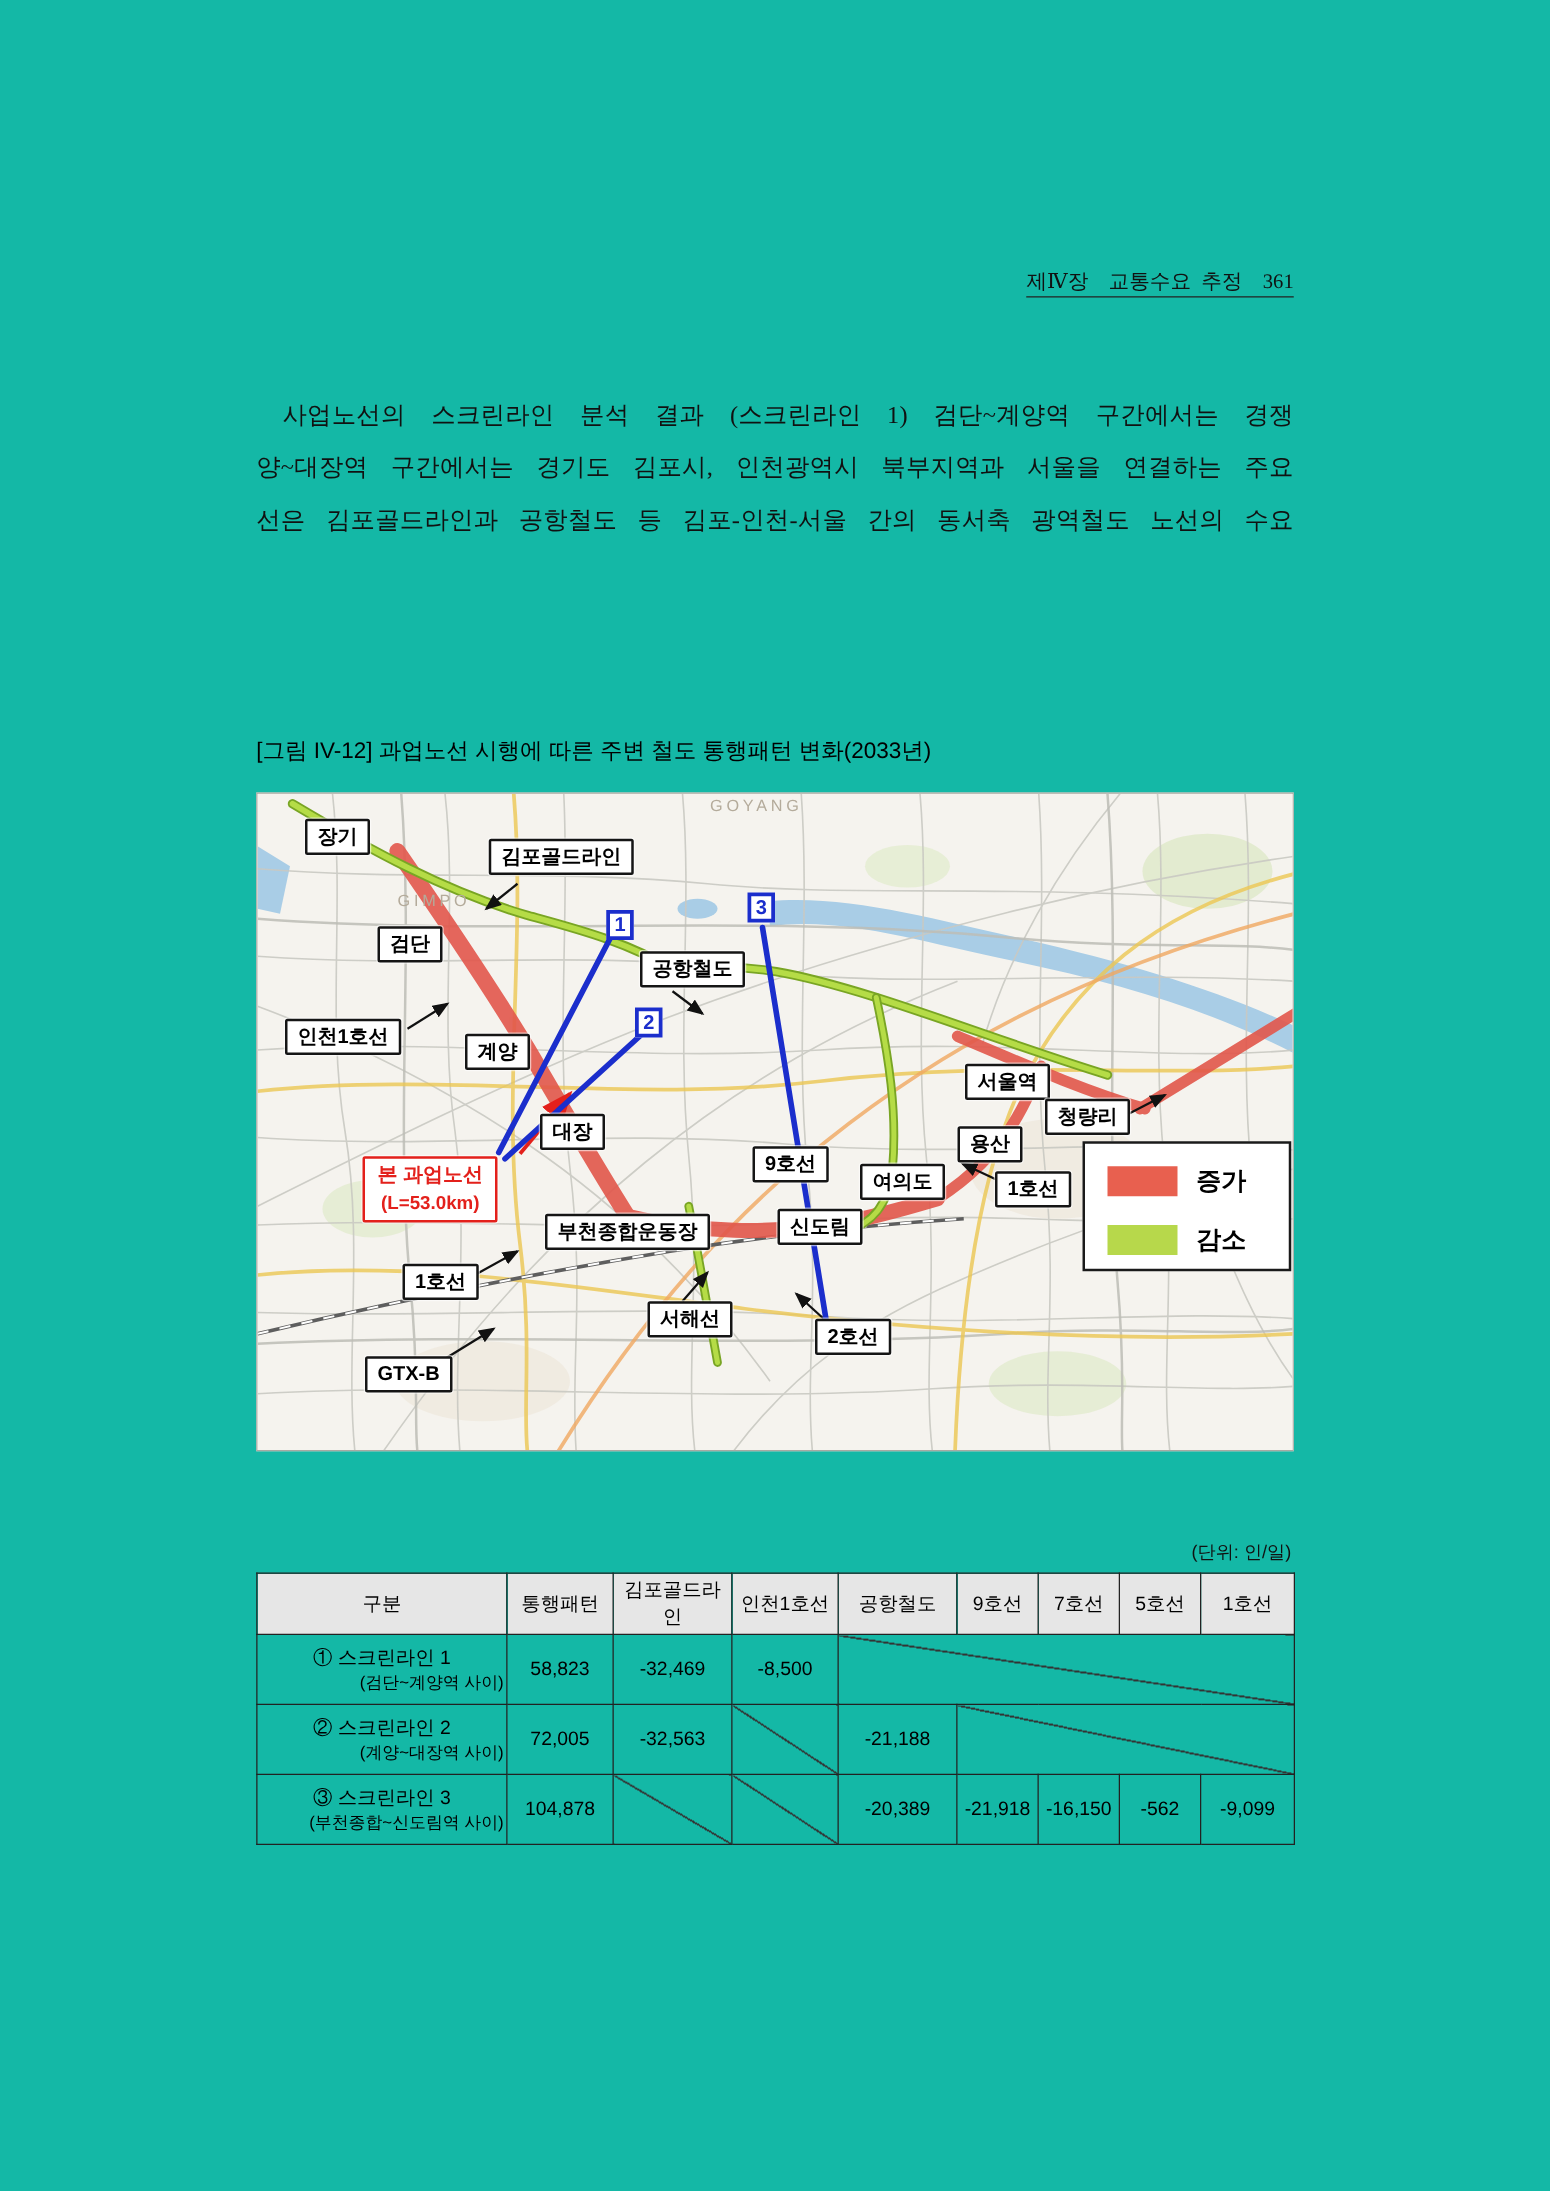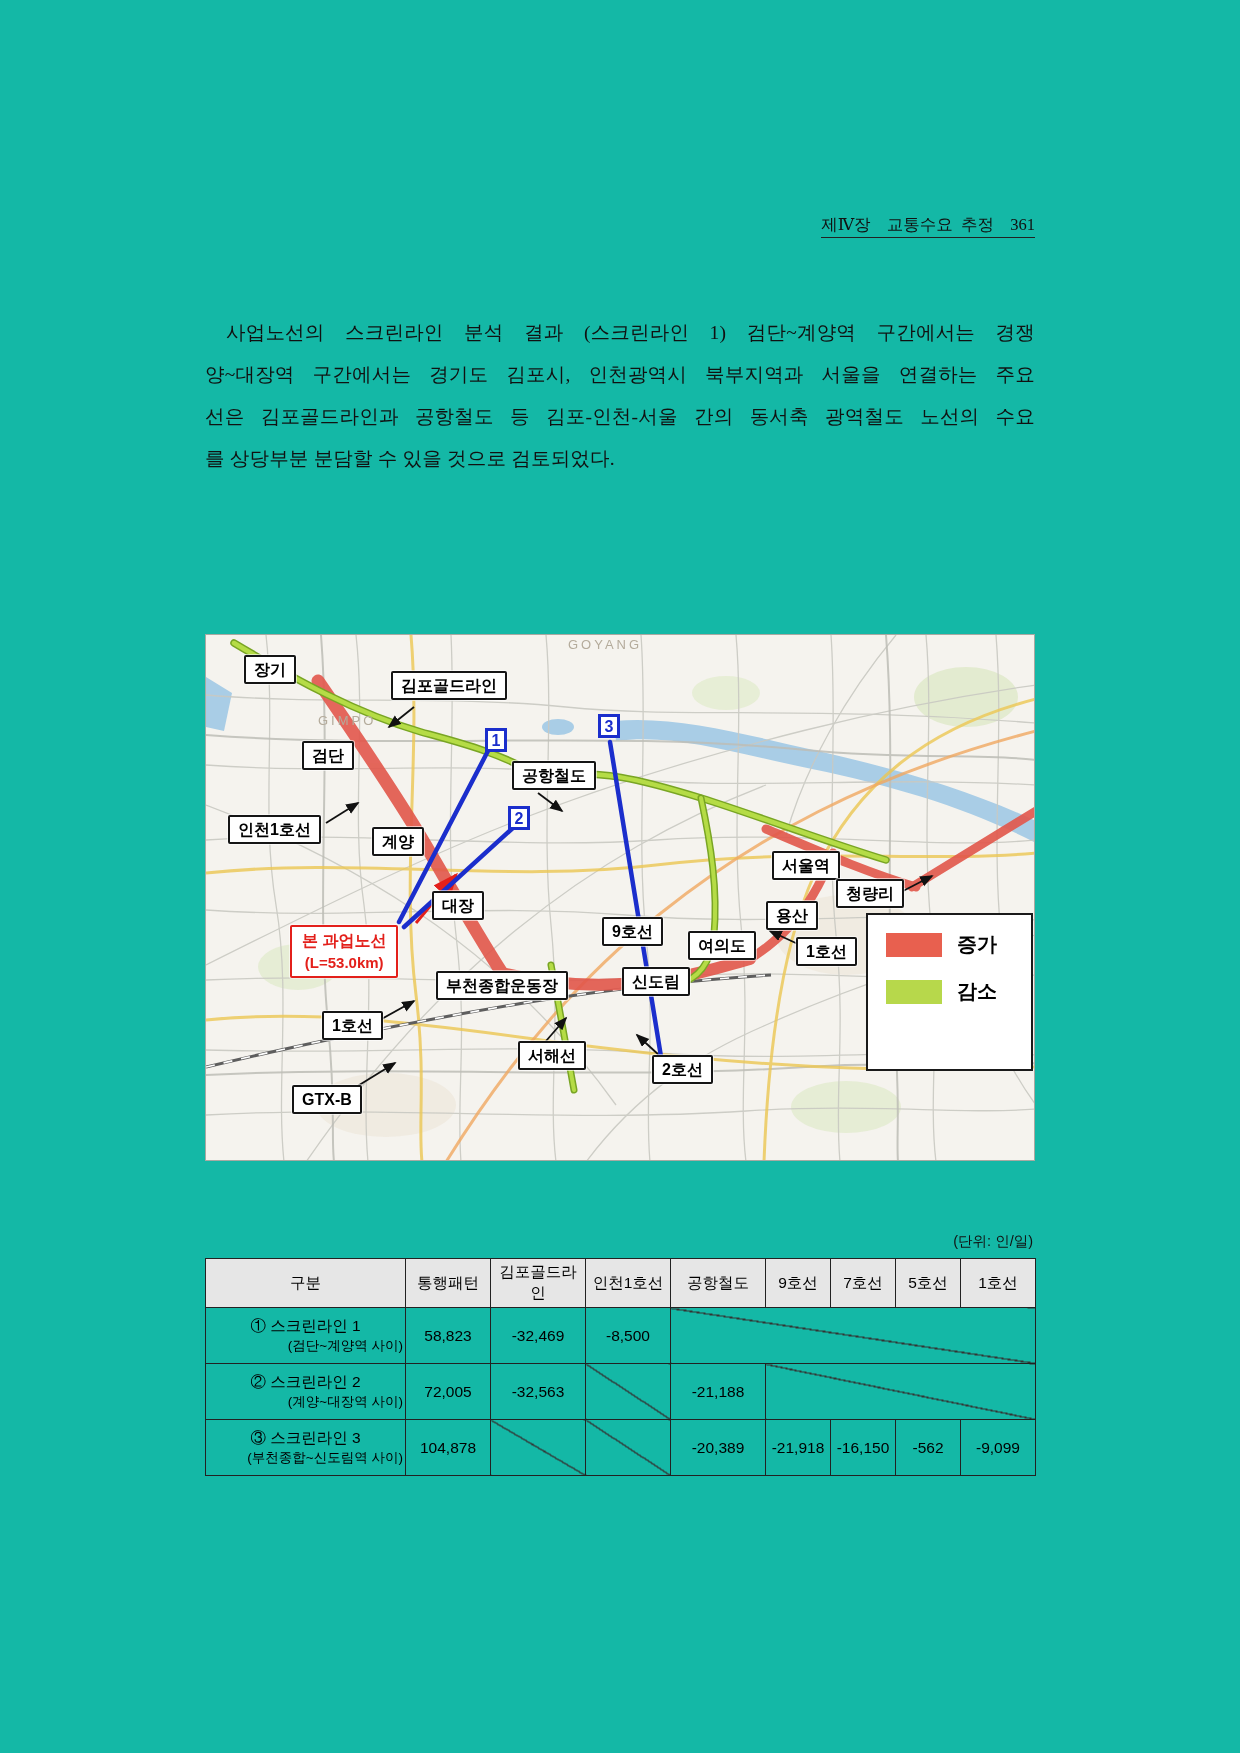--- a/index.html
+++ b/index.html
@@ -49,21 +49,21 @@
   .map-label.red {
     border:2.2px solid #e3201b; color:#e3201b; text-align:center; padding:2px 10px;
   }
   .map-label.red .sub { font-size:15px; }
   .num-marker {
     position:absolute; width:22px; height:24px; background:#fff;
     border:3px solid #1b2ecc; color:#1b2ecc; text-align:center;
     font-family:"Liberation Sans",sans-serif; font-weight:700; font-size:16px; line-height:19px;
   }
   .legend {
-    position:absolute; left:660px; top:278px; width:167px; height:158px;
+    position:absolute; left:660px; top:278px; width:167px; height:104px;
     background:#fff; border:2px solid #1a1a1a; padding:16px 0 0 18px;
   }
   .legend-row { display:flex; align-items:center; gap:15px; margin-bottom:20px; }
   .legend-swatch { width:56px; height:24px; display:inline-block; }
   .legend-swatch.inc { background:#e8604f; }
   .legend-swatch.dec { background:#b7d84b; }
   .legend-text { font-family:"Liberation Sans",sans-serif; font-weight:700; font-size:20px; color:#000; }
   .city-name { font-family:"Liberation Sans",sans-serif; font-size:13px; letter-spacing:3px; fill:#b4ab9b; }
   
   .data-table {
@@ -90,23 +90,23 @@
 <div class="page">
 
   <div class="page-header">
     <span class="page-header-text">제Ⅳ장  교통수요 추정  361</span>
   </div>
 
   <div class="body-paragraph">
     <div class="para-line indent">사업노선의 스크린라인 분석 결과 (스크린라인 1) 검단~계양역 구간에서는 경쟁</div>
     <div class="para-line">양~대장역 구간에서는 경기도 김포시, 인천광역시 북부지역과 서울을 연결하는 주요</div>
     <div class="para-line">선은 김포골드라인과 공항철도 등 김포-인천-서울 간의 동서축 광역철도 노선의 수요</div>
-    <div class="para-line last">를 상당부분 분담할 수 있을 것으로 검토되었다.</div>
   </div>
 
+  <div class="figure-caption">[그림 IV-12] 과업노선 시행에 따른 주변 철도 통행패턴 변화(2033년)</div>
 
   <div class="map">
     <svg class="map-svg" width="830" height="527" viewBox="0 0 830 527">
       <defs>
         <marker id="arrowB" markerWidth="9" markerHeight="9" refX="6.5" refY="3" orient="auto">
           <path d="M0,0 L7.5,3 L0,6 Z" fill="#111"></path>
         </marker>
         <marker id="arrowR" markerWidth="10" markerHeight="10" refX="7.5" refY="3.5" orient="auto">
           <path d="M0,0 L8.5,3.5 L0,7 Z" fill="#e3201b"></path>
         </marker>

